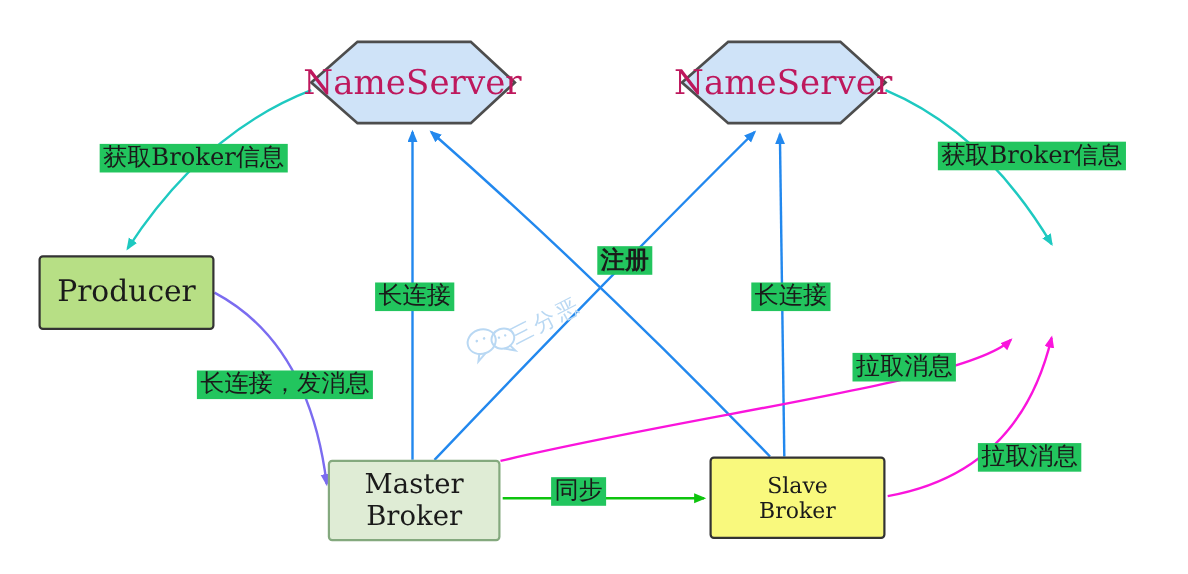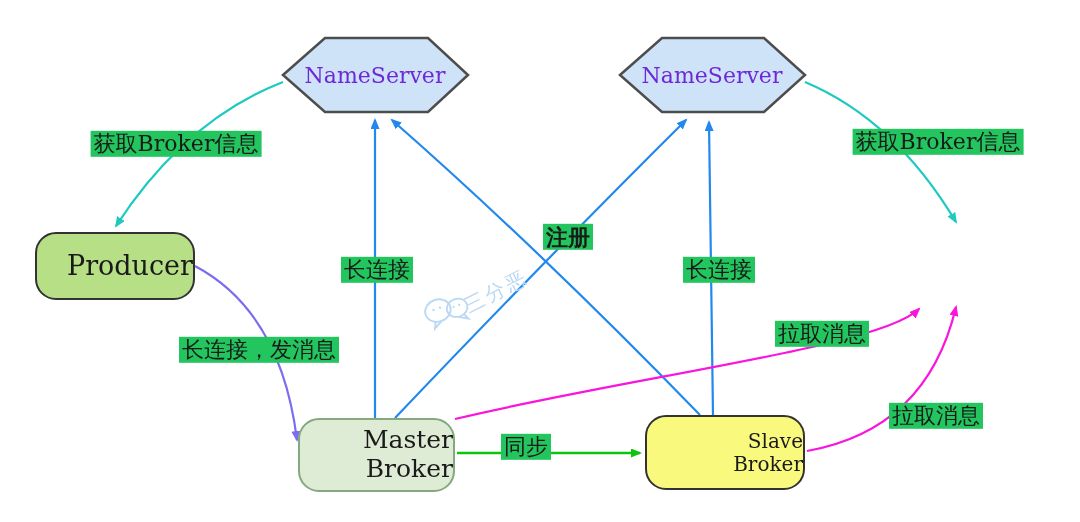--- a/index.html
+++ b/index.html
@@ -5,26 +5,26 @@
   html,body{margin:0;padding:0;background:#ffffff;}
   .stage{
     position:relative;width:1080px;height:522px;background:#ffffff;
     font-family:"DejaVu Serif","Liberation Serif",serif;overflow:hidden;
   }
   .stage svg{position:absolute;left:0;top:0;}
   .node{
     position:absolute;display:flex;flex-direction:column;align-items:center;justify-content:center;
     box-sizing:border-box;color:#1a1a1a;text-align:center;line-height:1.15;
   }
-  .rect{border-radius:21px;align-items:flex-end;}
+  .rect{border-radius:4px;}
   .node-producer{left:35px;top:232px;width:160px;height:68px;background:#b7df85;border:2.5px solid #333333;font-size:27px;}
   .node-consumer{left:878px;top:230px;width:165px;height:68px;background:#f9c9c7;border:2.5px solid #333333;font-size:27px;}
   .node-master{left:298px;top:418px;width:157px;height:74px;background:#dfecd5;border:2px solid #84a97e;font-size:25px;}
   .node-slave{left:645px;top:415px;width:160px;height:75px;background:#f9f97d;border:2px solid #333333;font-size:20px;}
-  .hex-label{position:absolute;display:flex;align-items:center;justify-content:center;color:#6d28d9;font-size:22px;}
+  .hex-label{position:absolute;display:flex;align-items:center;justify-content:center;color:#be185d;font-size:31px;}
   .hex-left{left:295px;top:40px;width:160px;height:70px;}
   .hex-right{left:632px;top:40px;width:160px;height:70px;}
   .edge-label{
     position:absolute;transform:translate(-50%,-50%);white-space:nowrap;
     color:#1a1a1a;font-size:22px;background:#22c55e;padding:0 3px;line-height:1.2;
   }
   .lbl-get-left{left:176px;top:144px;}
   .lbl-get-right{left:938px;top:142px;}
   .lbl-long-left{left:377px;top:270px;}
   .lbl-register{left:568px;top:237px;font-weight:bold;}

